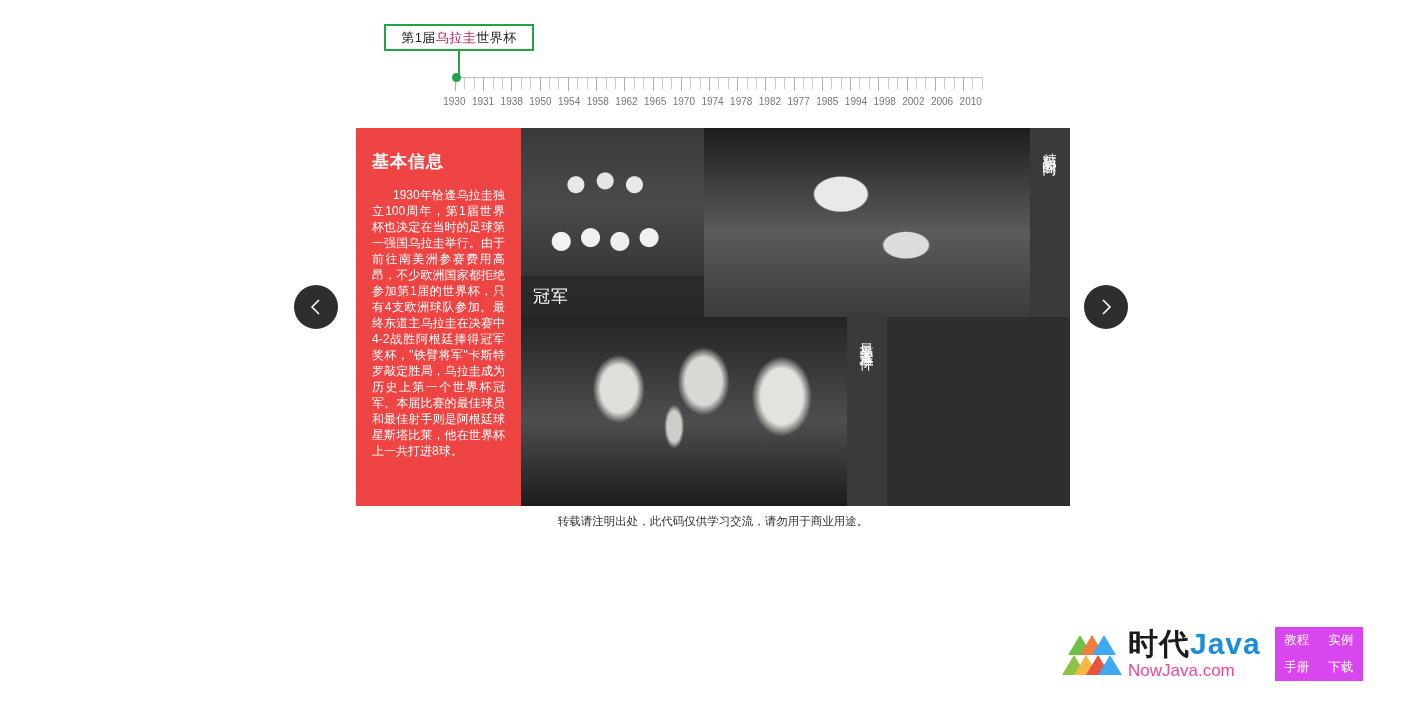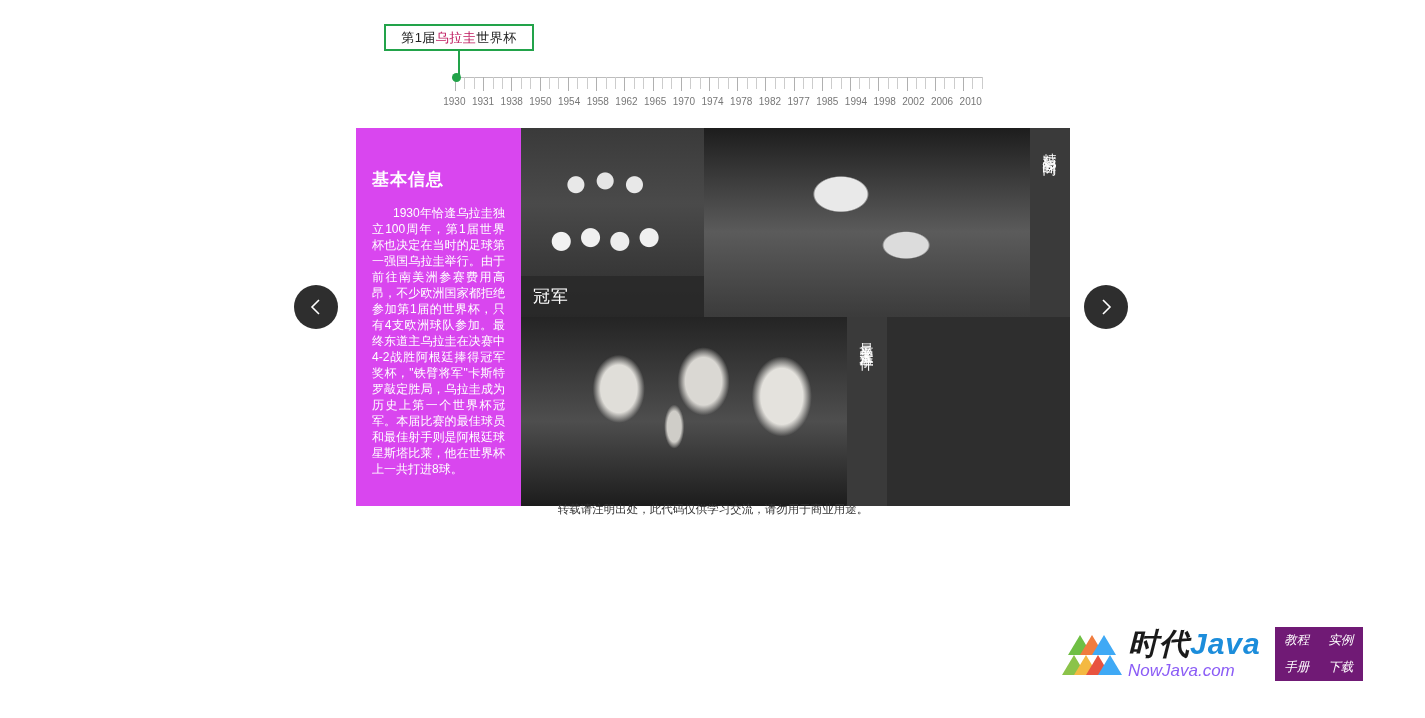--- a/index.html
+++ b/index.html
@@ -109,24 +109,24 @@
     left: 356px;
     top: 116px;
     width: 714px;
     height: 378px;
     background: #2e2e2e;
     display: flex;
   }
 
   .info-col {
     width: 165px;
-    background: #d946ef;
+    background: #ef4444;
     color: #ffffff;
     box-sizing: border-box;
-    padding: 40px 16px 10px 16px;
+    padding: 22px 16px 10px 16px;
   }
   .info-title {
     font-size: 17px;
     font-weight: bold;
     margin-bottom: 14px;
     letter-spacing: 1px;
   }
   .info-body {
     font-size: 12px;
     line-height: 16px;
@@ -229,37 +229,36 @@
     cursor: pointer;
   }
   .nav-arrow.prev { left: 294px; }
   .nav-arrow.next { left: 1084px; }
   .nav-arrow svg { display: block; }
 
   
   .footnote {
     position: absolute;
     left: 356px;
-    top: 490px;
+    top: 502px;
     width: 714px;
     text-align: center;
     font-size: 11.5px;
     color: #333333;
   }
 
   
   .watermark {
     position: absolute;
     left: 1062px;
     top: 612px;
     width: 322px;
     height: 60px;
     display: flex;
     align-items: center;
-    font-style: italic;
   }
   .wm-logo {
     position: relative;
     width: 60px;
     height: 42px;
     margin-right: 6px;
   }
   .tri {
     position: absolute;
     width: 0;
@@ -271,29 +270,29 @@
   .wm-text { line-height: 1; }
   .wm-cn {
     font-size: 30px;
     font-weight: bold;
     color: #1a1a1a;
     letter-spacing: 1px;
   }
   .wm-cn .java { color: #1c8ddb; }
   .wm-en {
     font-size: 17px;
-    color: #8b5cf6;
+    color: #ec4899;
     margin-top: 3px;
   }
   .wm-badges {
     margin-left: 14px;
     display: grid;
     grid-template-columns: repeat(2, 44px);
     grid-auto-rows: 27px;
-    background: #701a75;
+    background: #d946ef;
     color: #ffffff;
     font-size: 12.5px;
   }
   .wm-badge {
     display: flex;
     align-items: center;
     justify-content: center;
     cursor: pointer;
   }
 </style>

